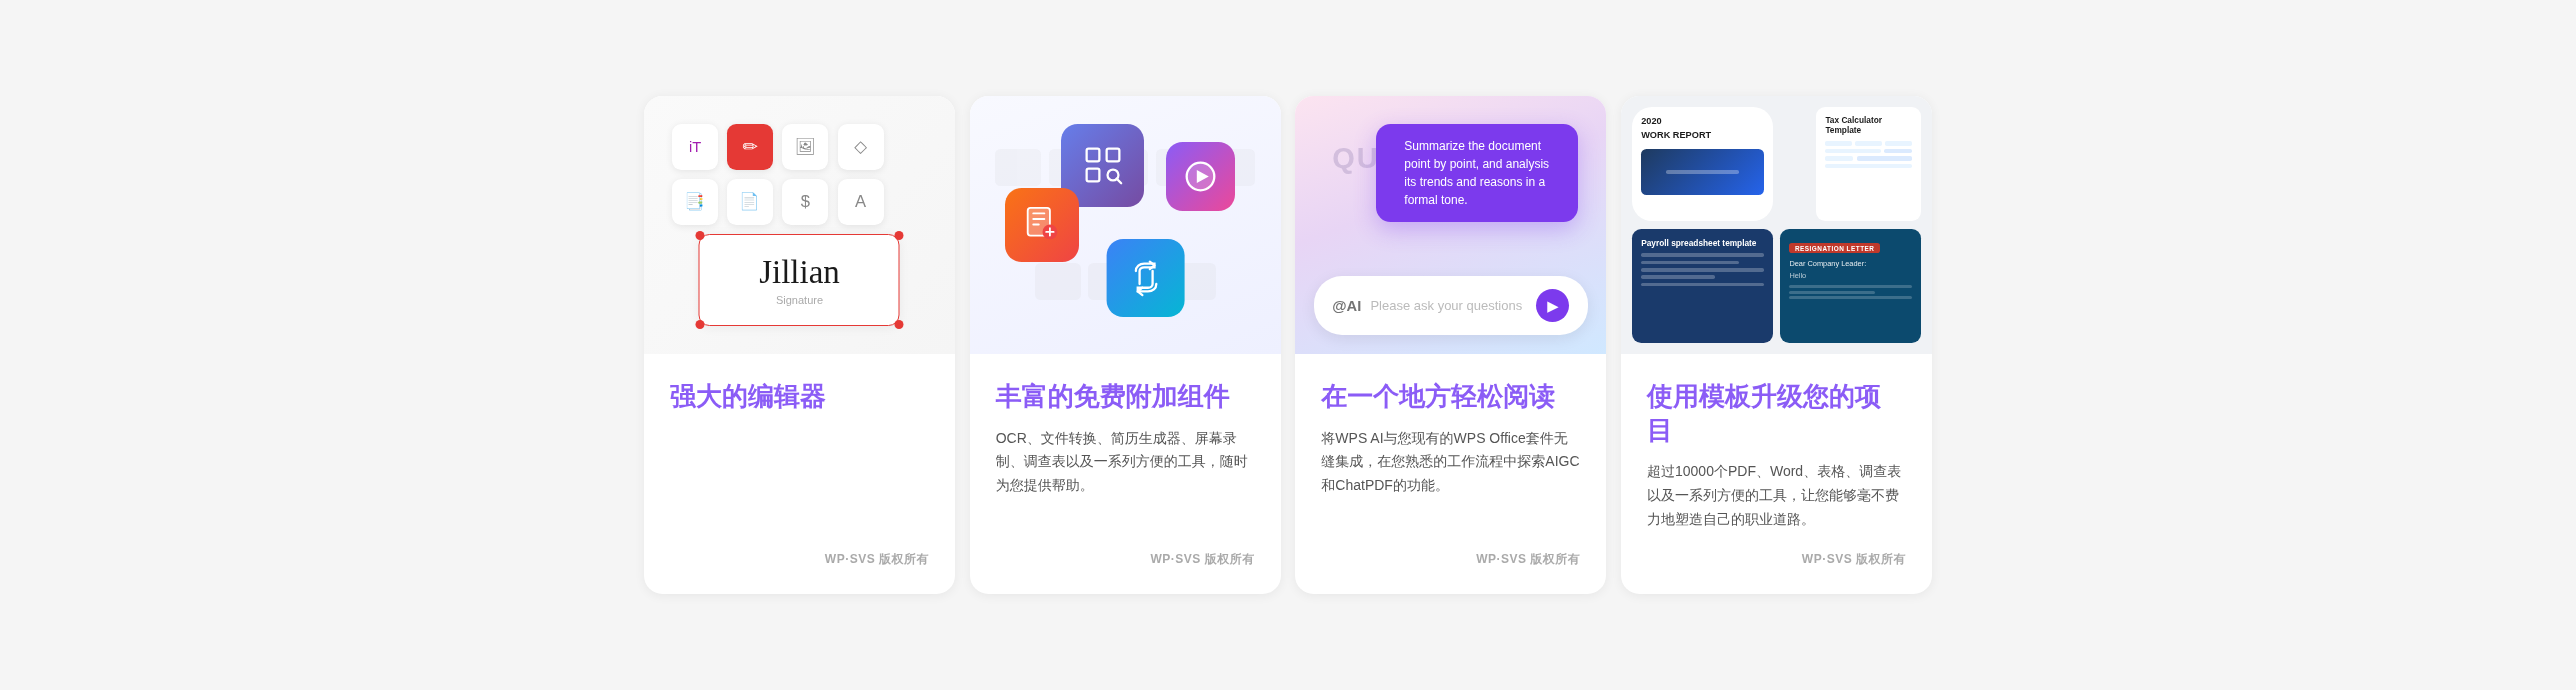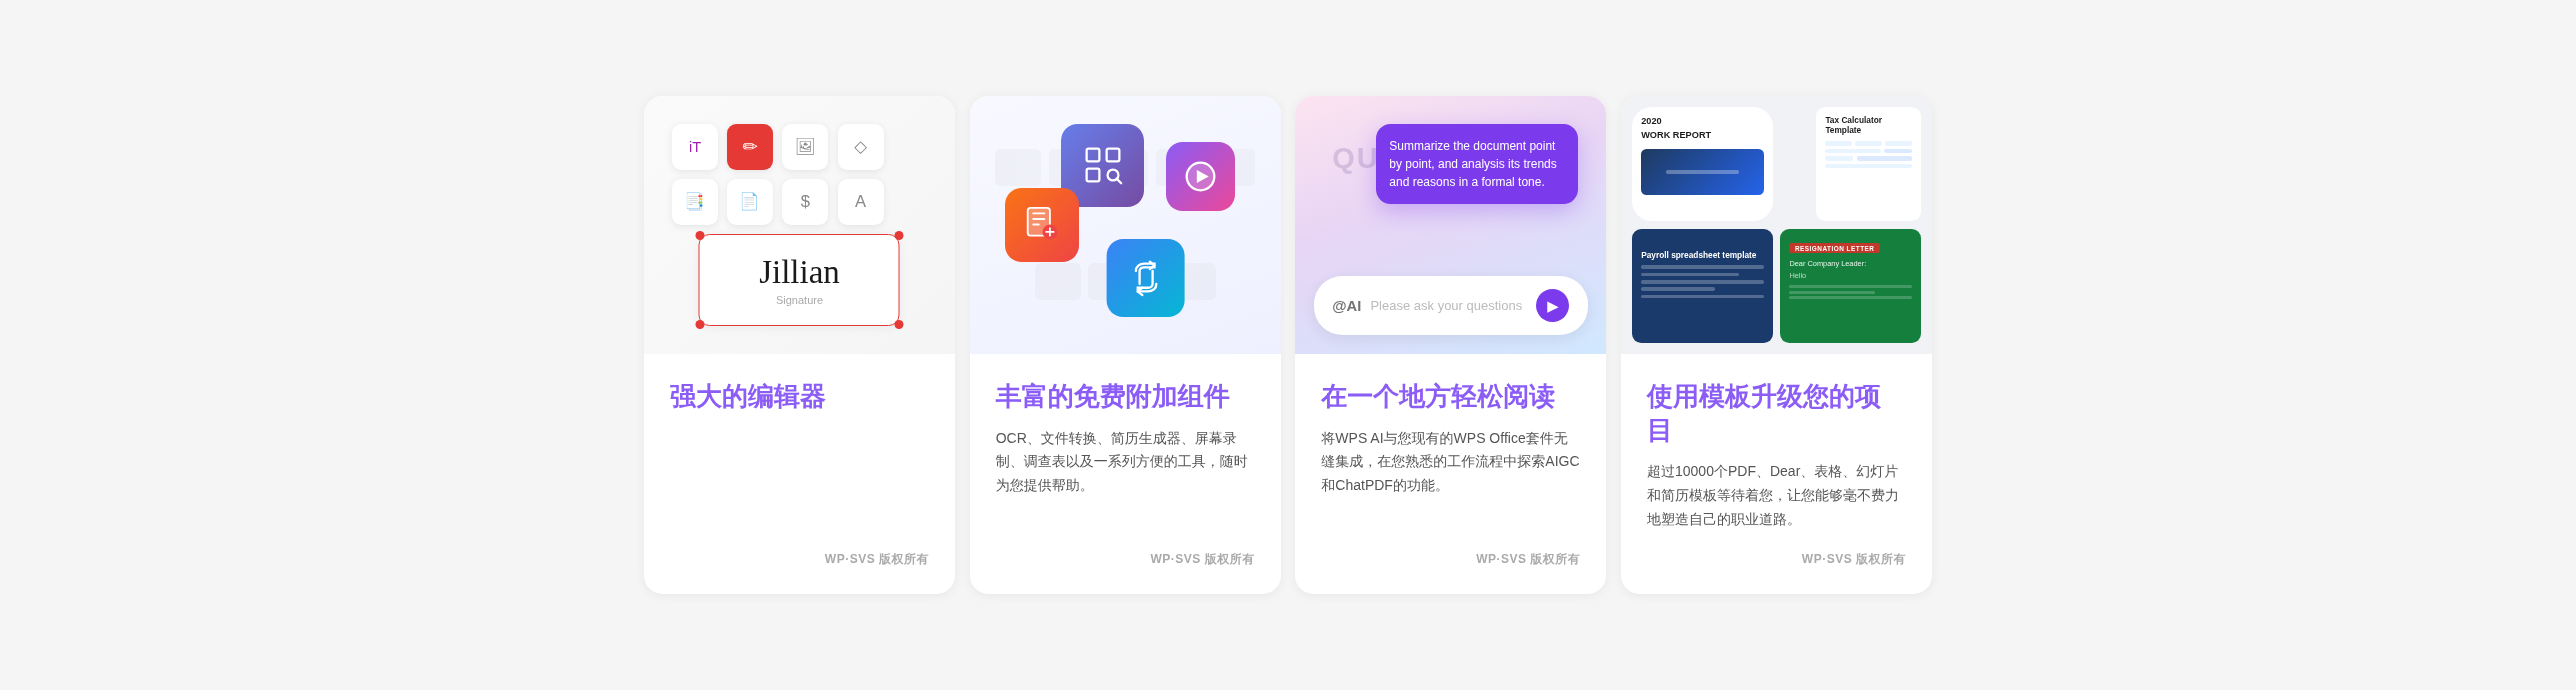--- a/index.html
+++ b/index.html
@@ -199,21 +199,21 @@
       color: rgba(180,160,200,0.5);
       letter-spacing: 1.8px;
     }
     .ai-bubble {
       position: absolute;
       top: 28px;
       right: 28px;
       background: #7c3aed;
       color: white;
       border-radius: 14.7px;
-      padding: 13px 13px;
+      padding: 13px 28px;
       font-size: 12px;
       line-height: 1.5;
       max-width: 202px;
       box-shadow: 0 7.4px 22px rgba(124,58,237,0.3);
     }
     .ai-input-bar {
       background: white;
       border-radius: 28px;
       padding: 13px 18.4px;
       display: flex;
@@ -410,44 +410,44 @@
           </div>
           <div style="display:flex;gap:3.7px;margin-bottom:2.8px;">
             <div style="height:4.6px;flex:1;background:#e8f4ff;border-radius:1.8px;"></div>
             <div style="height:4.6px;flex:2;background:#dbeafe;border-radius:1.8px;"></div>
           </div>
           <div style="height:4.6px;background:#e8f4ff;border-radius:1.8px;"></div>
         </div>
       </div>
 
       <div style="background:#1a3a6b;border-radius:9.2px;padding:9.2px;color:white;">
-        <div style="font-size:8.3px;font-weight:700;color:white;margin-bottom:5.5px;margin-top:12px;">Payroll spreadsheet template</div>
+        <div style="font-size:8.3px;font-weight:700;color:white;margin-bottom:5.5px;">Payroll spreadsheet template</div>
         <div>
           <div style="height:3.7px;background:rgba(255,255,255,0.25);border-radius:1.8px;margin-bottom:3.7px;"></div>
           <div style="height:3.7px;background:rgba(255,255,255,0.25);border-radius:1.8px;margin-bottom:3.7px;width:80%;"></div>
           <div style="height:3.7px;background:rgba(255,255,255,0.25);border-radius:1.8px;margin-bottom:3.7px;"></div>
           <div style="height:3.7px;background:rgba(255,255,255,0.25);border-radius:1.8px;margin-bottom:3.7px;width:60%;"></div>
           <div style="height:3.7px;background:rgba(255,255,255,0.25);border-radius:1.8px;"></div>
         </div>
       </div>
 
-      <div style="background:#15803d;border-radius:9.2px;padding:9.2px;color:white;">
+      <div style="background:#0c4a6e;border-radius:9.2px;padding:9.2px;color:white;">
         <div style="background:#c0392b;color:white;font-size:6.4px;font-weight:800;padding:1.8px 5.5px;border-radius:2.8px;display:inline-block;margin-bottom:5.5px;letter-spacing:0.5px;">RESIGNATION LETTER</div>
         <div style="font-size:7.4px;color:rgba(255,255,255,0.9);margin-bottom:2.8px;">Dear Company Leader:</div>
         <div style="font-size:7.4px;color:rgba(255,255,255,0.7);">Hello</div>
         <div style="margin-top:5.5px;">
           <div style="height:2.8px;background:rgba(255,255,255,0.2);border-radius:1.8px;margin-bottom:2.8px;"></div>
           <div style="height:2.8px;background:rgba(255,255,255,0.2);border-radius:1.8px;margin-bottom:2.8px;width:70%;"></div>
           <div style="height:2.8px;background:rgba(255,255,255,0.2);border-radius:1.8px;"></div>
         </div>
       </div>
     </div>
     <div class="card-content">
       <div class="card-title">使用模板升级您的项目</div>
-      <div class="card-description">超过10000个PDF、Dear、表格、幻灯片和简历模板等待着您，让您能够毫不费力地塑造自己的职业道路。</div>
+      <div class="card-description">超过10000个PDF、Word、表格、调查表以及一系列方便的工具，让您能够毫不费力地塑造自己的职业道路。</div>
     </div>
     <div class="card-footer">
       <span class="card-watermark">WP·SVS 版权所有</span>
     </div>
   </div>
 
 </div>
 
 
 </body></html>

